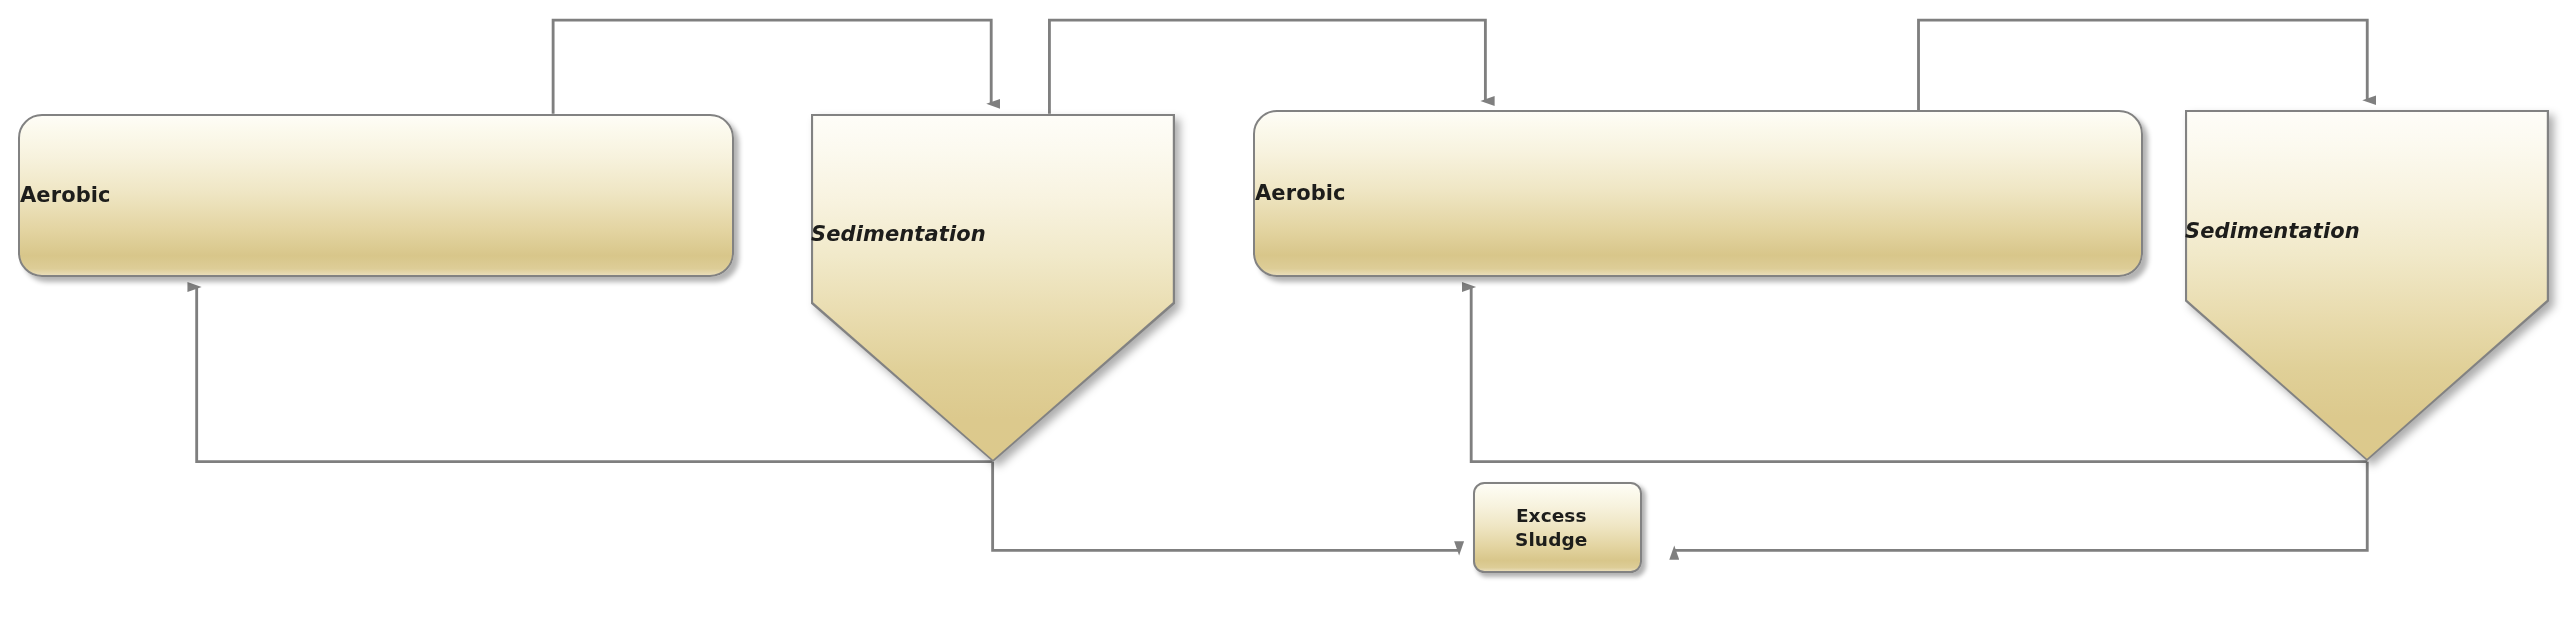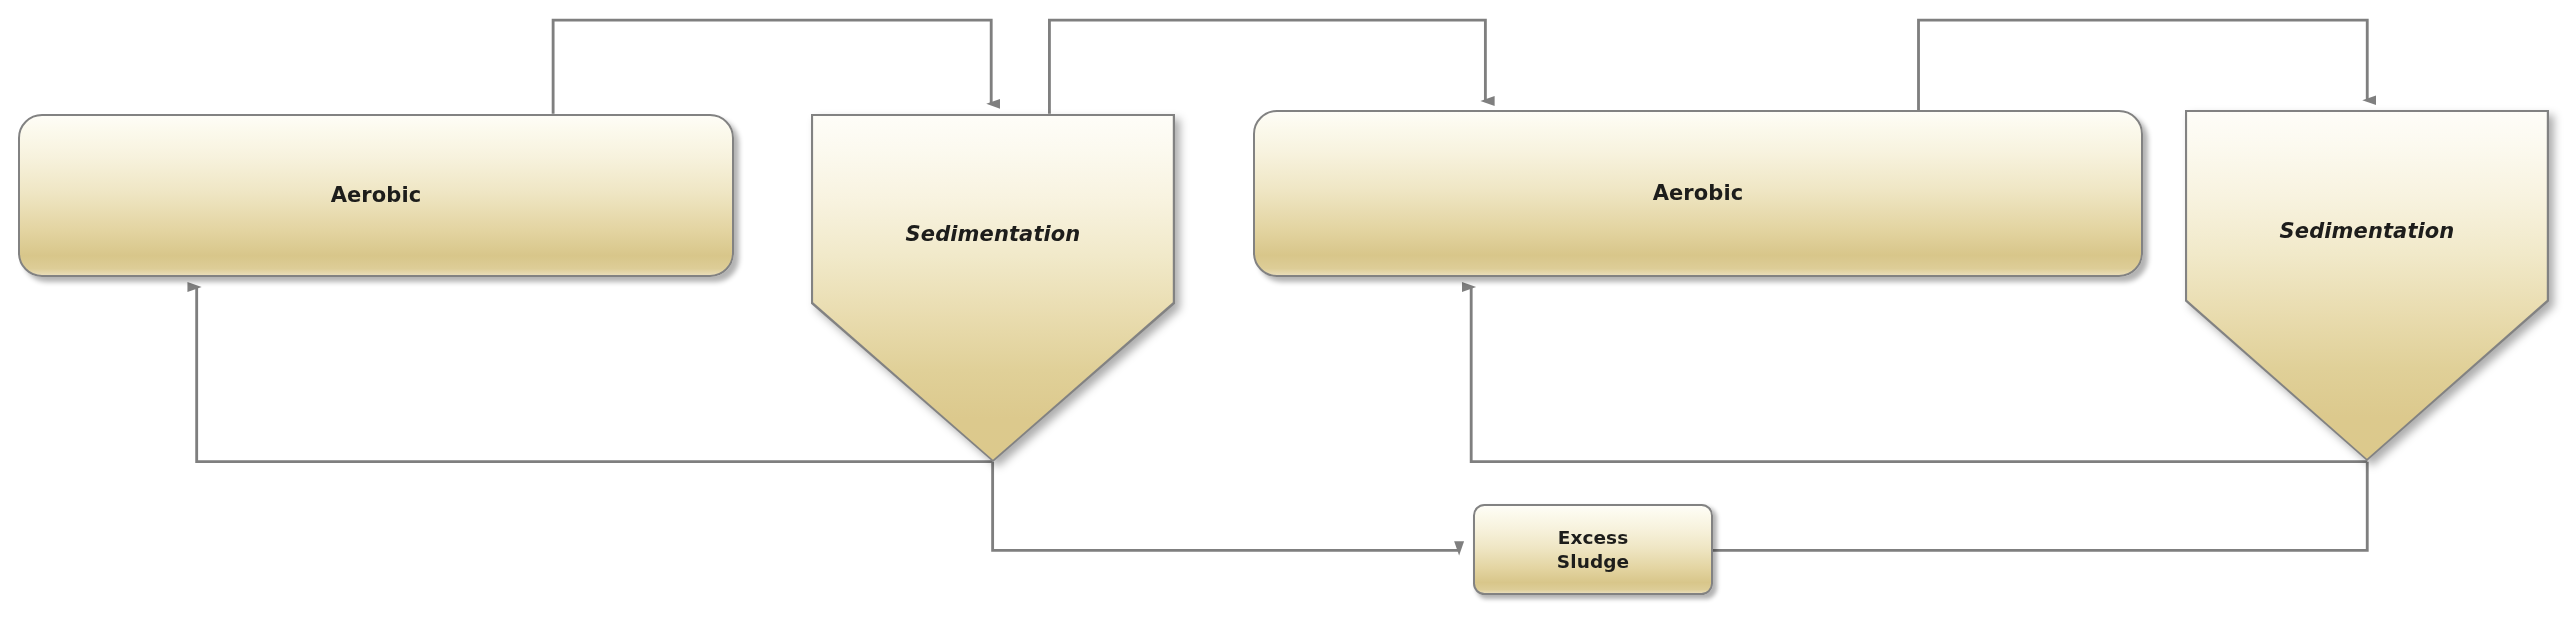--- a/index.html
+++ b/index.html
@@ -24,21 +24,20 @@
     width: 2576px;
     height: 628px;
     z-index: 1;
   }
   .node {
     position: absolute;
     z-index: 3;
     box-sizing: border-box;
     display: flex;
     align-items: center;
-    justify-content: center;
   }
   .node .node-label {
     position: relative;
     z-index: 4;
     text-align: center;
     color: #1d1d1b;
     font-weight: bold;
     letter-spacing: 0.1px;
     line-height: 1.28;
     pointer-events: none;
@@ -152,19 +151,19 @@
   <div class="node proc" style="left:1253px; top:110px; width:890px; height:167px;">
     <span class="node-label" style="font-size:21px;">Aerobic</span>
   </div>
 
   <div class="node sed" style="left:2185px; top:110px; width:364px; height:351px;">
     <span class="sed-body"></span>
     <span class="sed-fill"></span>
     <span class="node-label" style="font-size:21px; margin-top:-108px;">Sedimentation</span>
   </div>
 
-  <div class="node proc small" style="left:1473px; top:504px; width:240px; height:91px;">
+  <div class="node proc small" style="left:1473px; top:482px; width:169px; height:91px;padding-left:40px;">
     <span class="node-label" style="font-size:18.5px;">Excess
 Sludge</span>
   </div>
 
 </div>
 
 
 </body></html>

